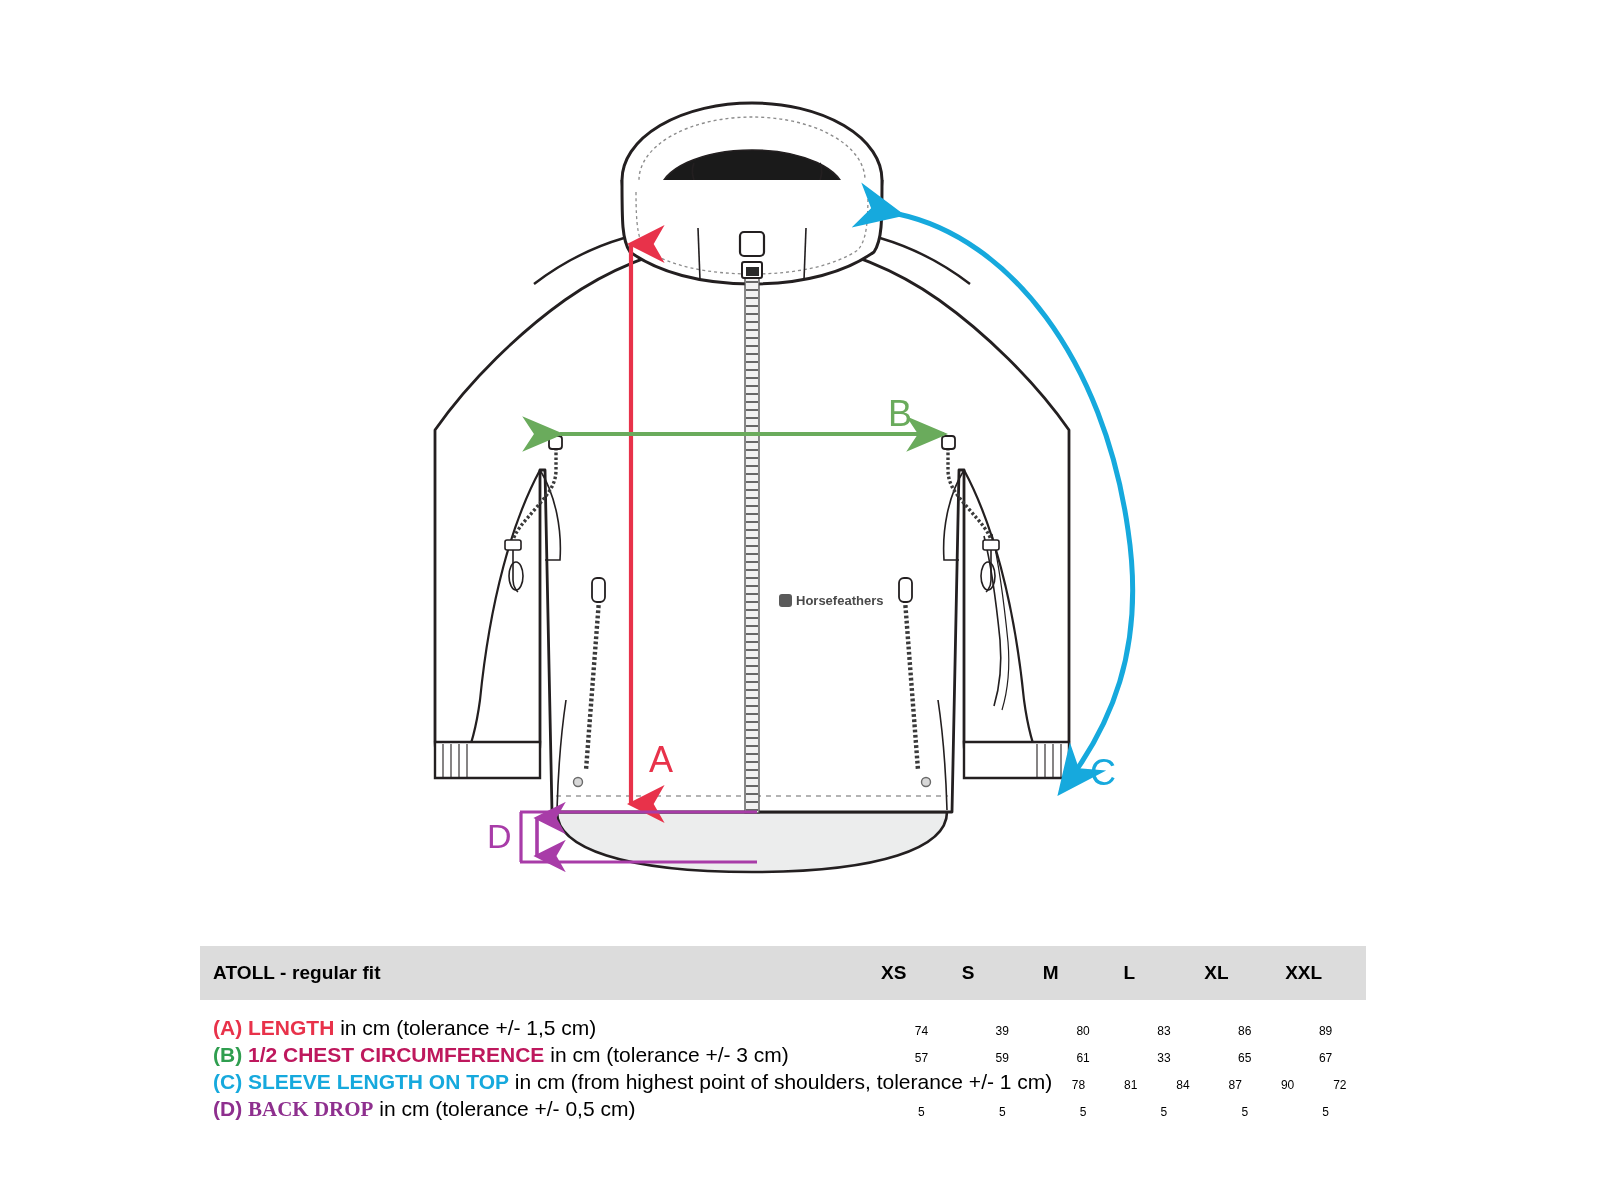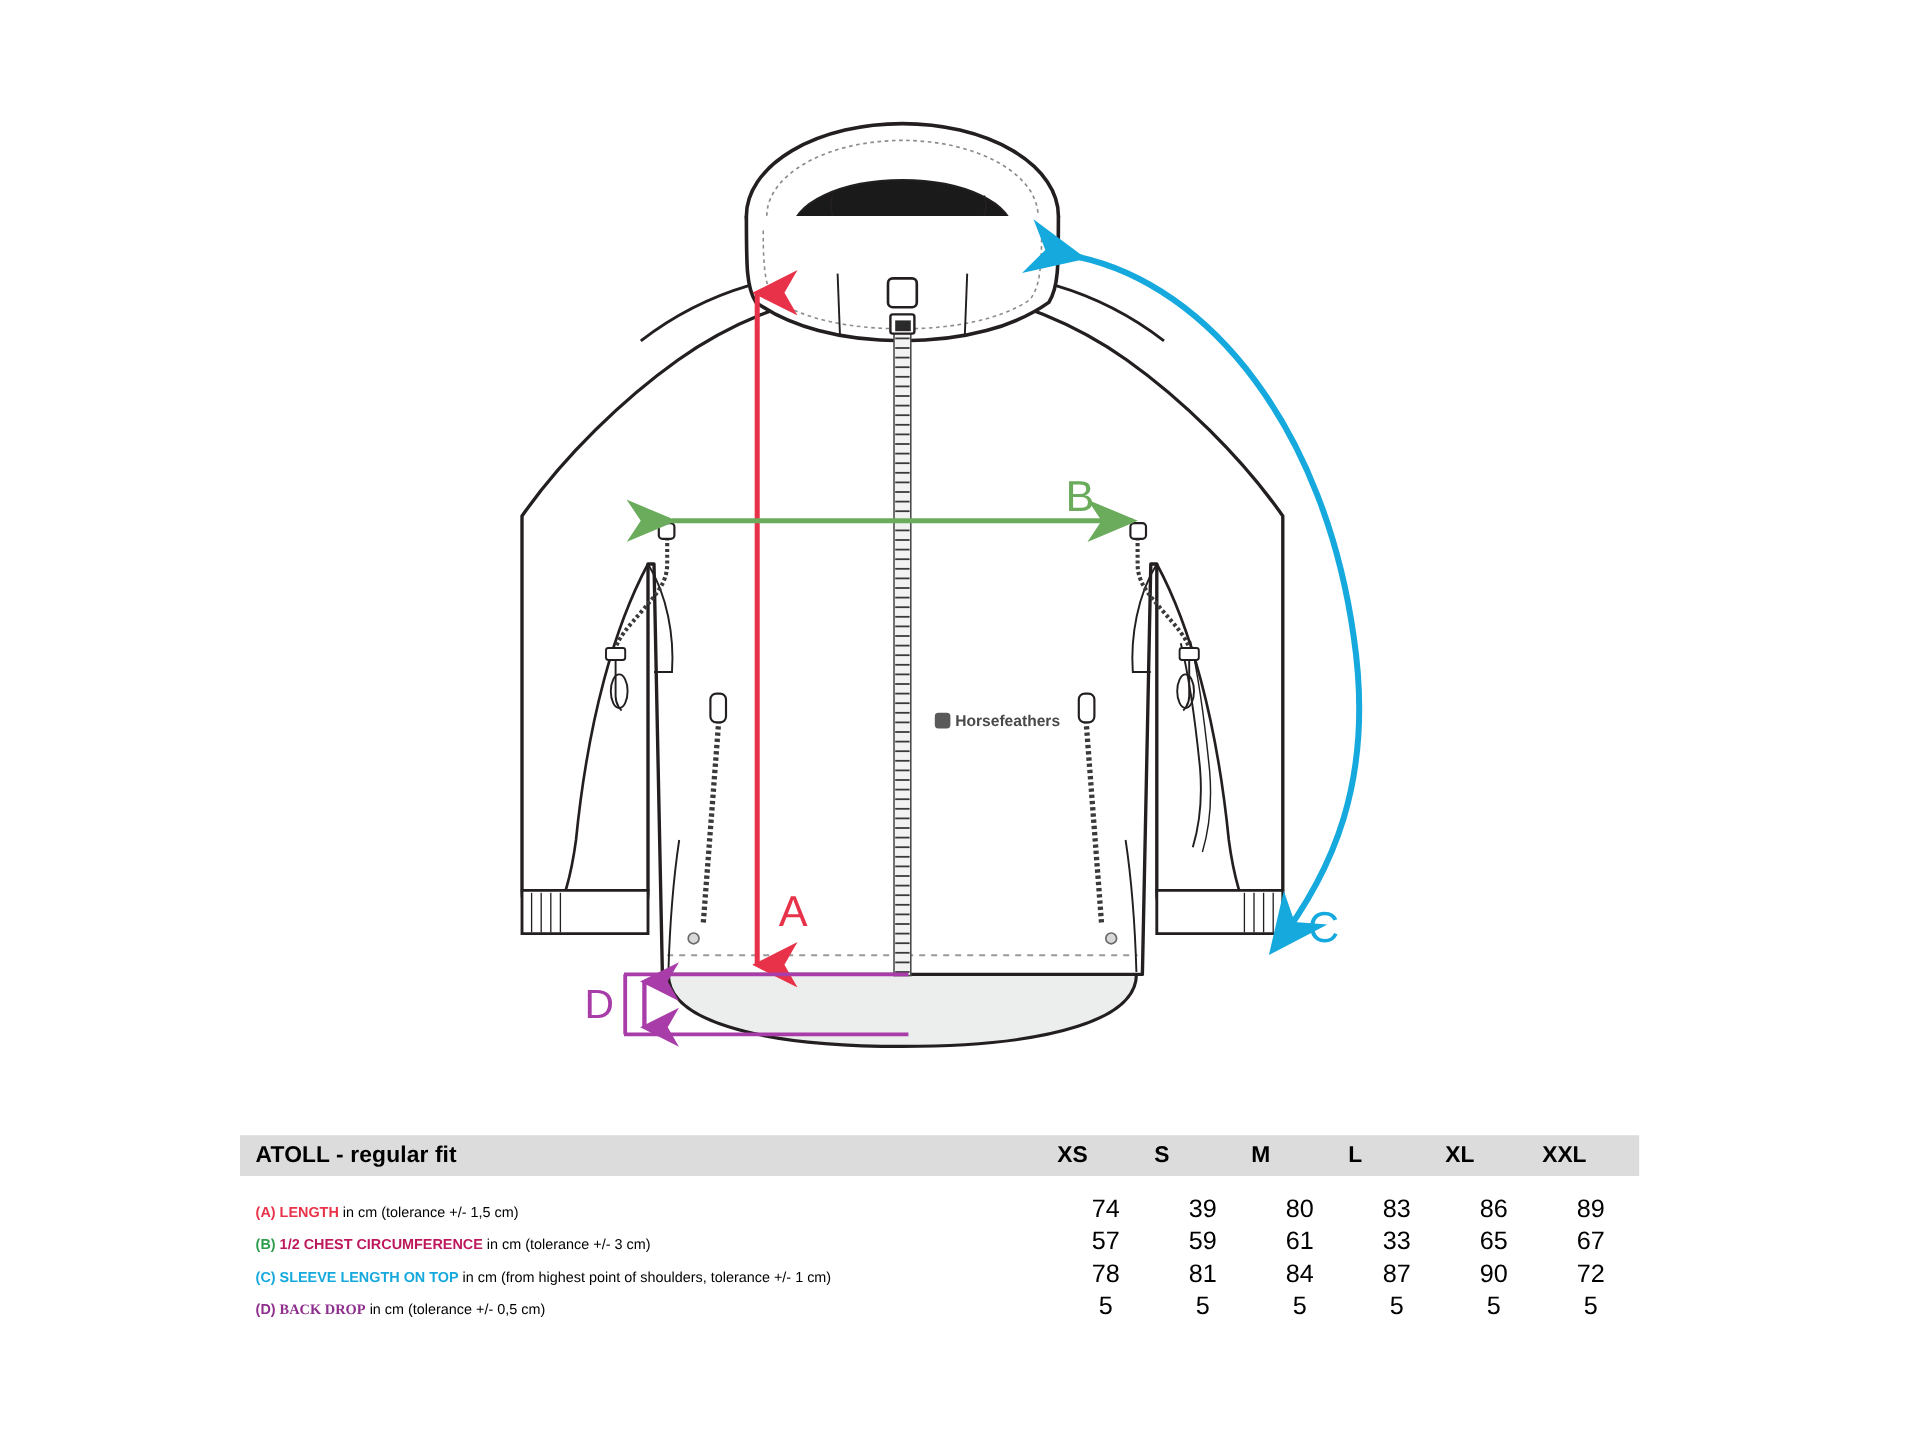--- a/index.html
+++ b/index.html
@@ -33,21 +33,21 @@
 
   
   #size-table {
     position: absolute;
     left: 200px;
     top: 946px;
     width: 1166px;
   }
   .table-header-band {
     background: #dcdcdc;
-    height: 34px;
+    height: 54px;
     display: flex;
     align-items: center;
   }
   .table-title {
     font-size: 19px;
     font-weight: bold;
     color: #000;
     padding-left: 13px;
     flex: 0 0 668px;
     letter-spacing: .1px;
@@ -66,36 +66,36 @@
   .table-body {
     padding-top: 16px;
   }
   .measure-row {
     display: flex;
     align-items: baseline;
     height: 27px;
   }
   .measure-label {
     flex: 0 0 668px;
-    font-size: 12px;
+    font-size: 21px;
     padding-left: 13px;
     color: #000;
     white-space: nowrap;
   }
   .measure-label .code { font-weight: bold; }
   .measure-label .name { font-weight: bold; }
   .measure-label .rest { font-weight: normal; color: #000; }
   .measure-values {
     display: flex;
     flex: 1 1 auto;
   }
   .measure-value {
     flex: 1 1 0;
     text-align: center;
-    font-size: 21px;
+    font-size: 12px;
     color: #000;
   }
 </style>
 </head>
 <body>
 
 <div id="page">
 
   <svg id="illustration" viewBox="0 0 1600 920">
     <defs>

